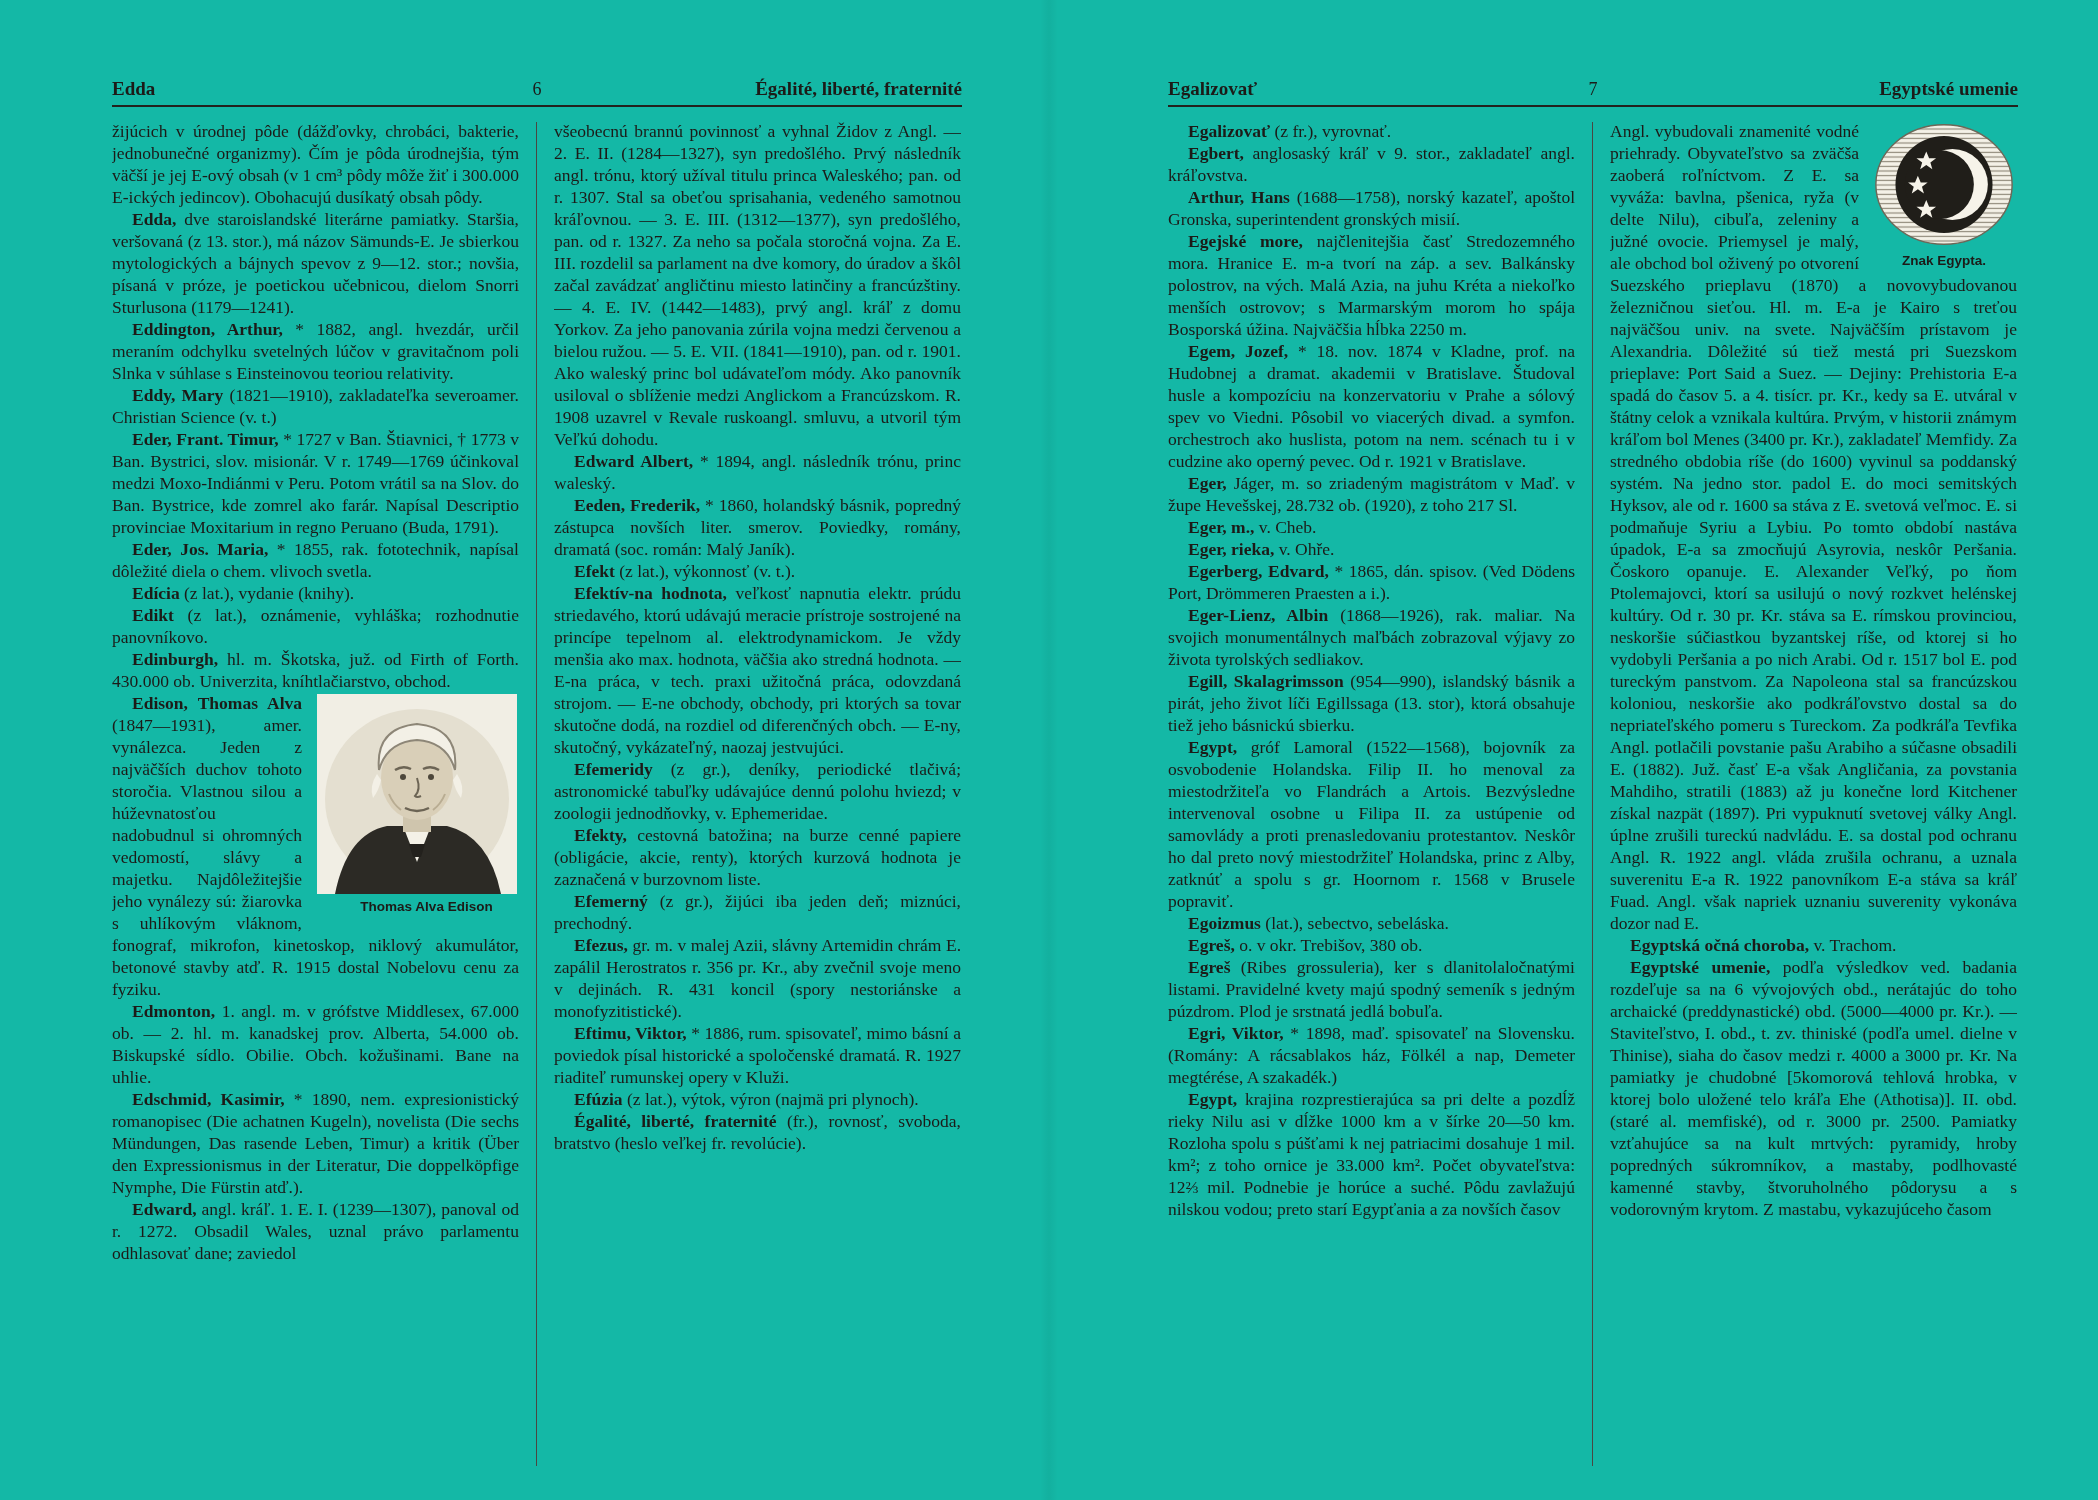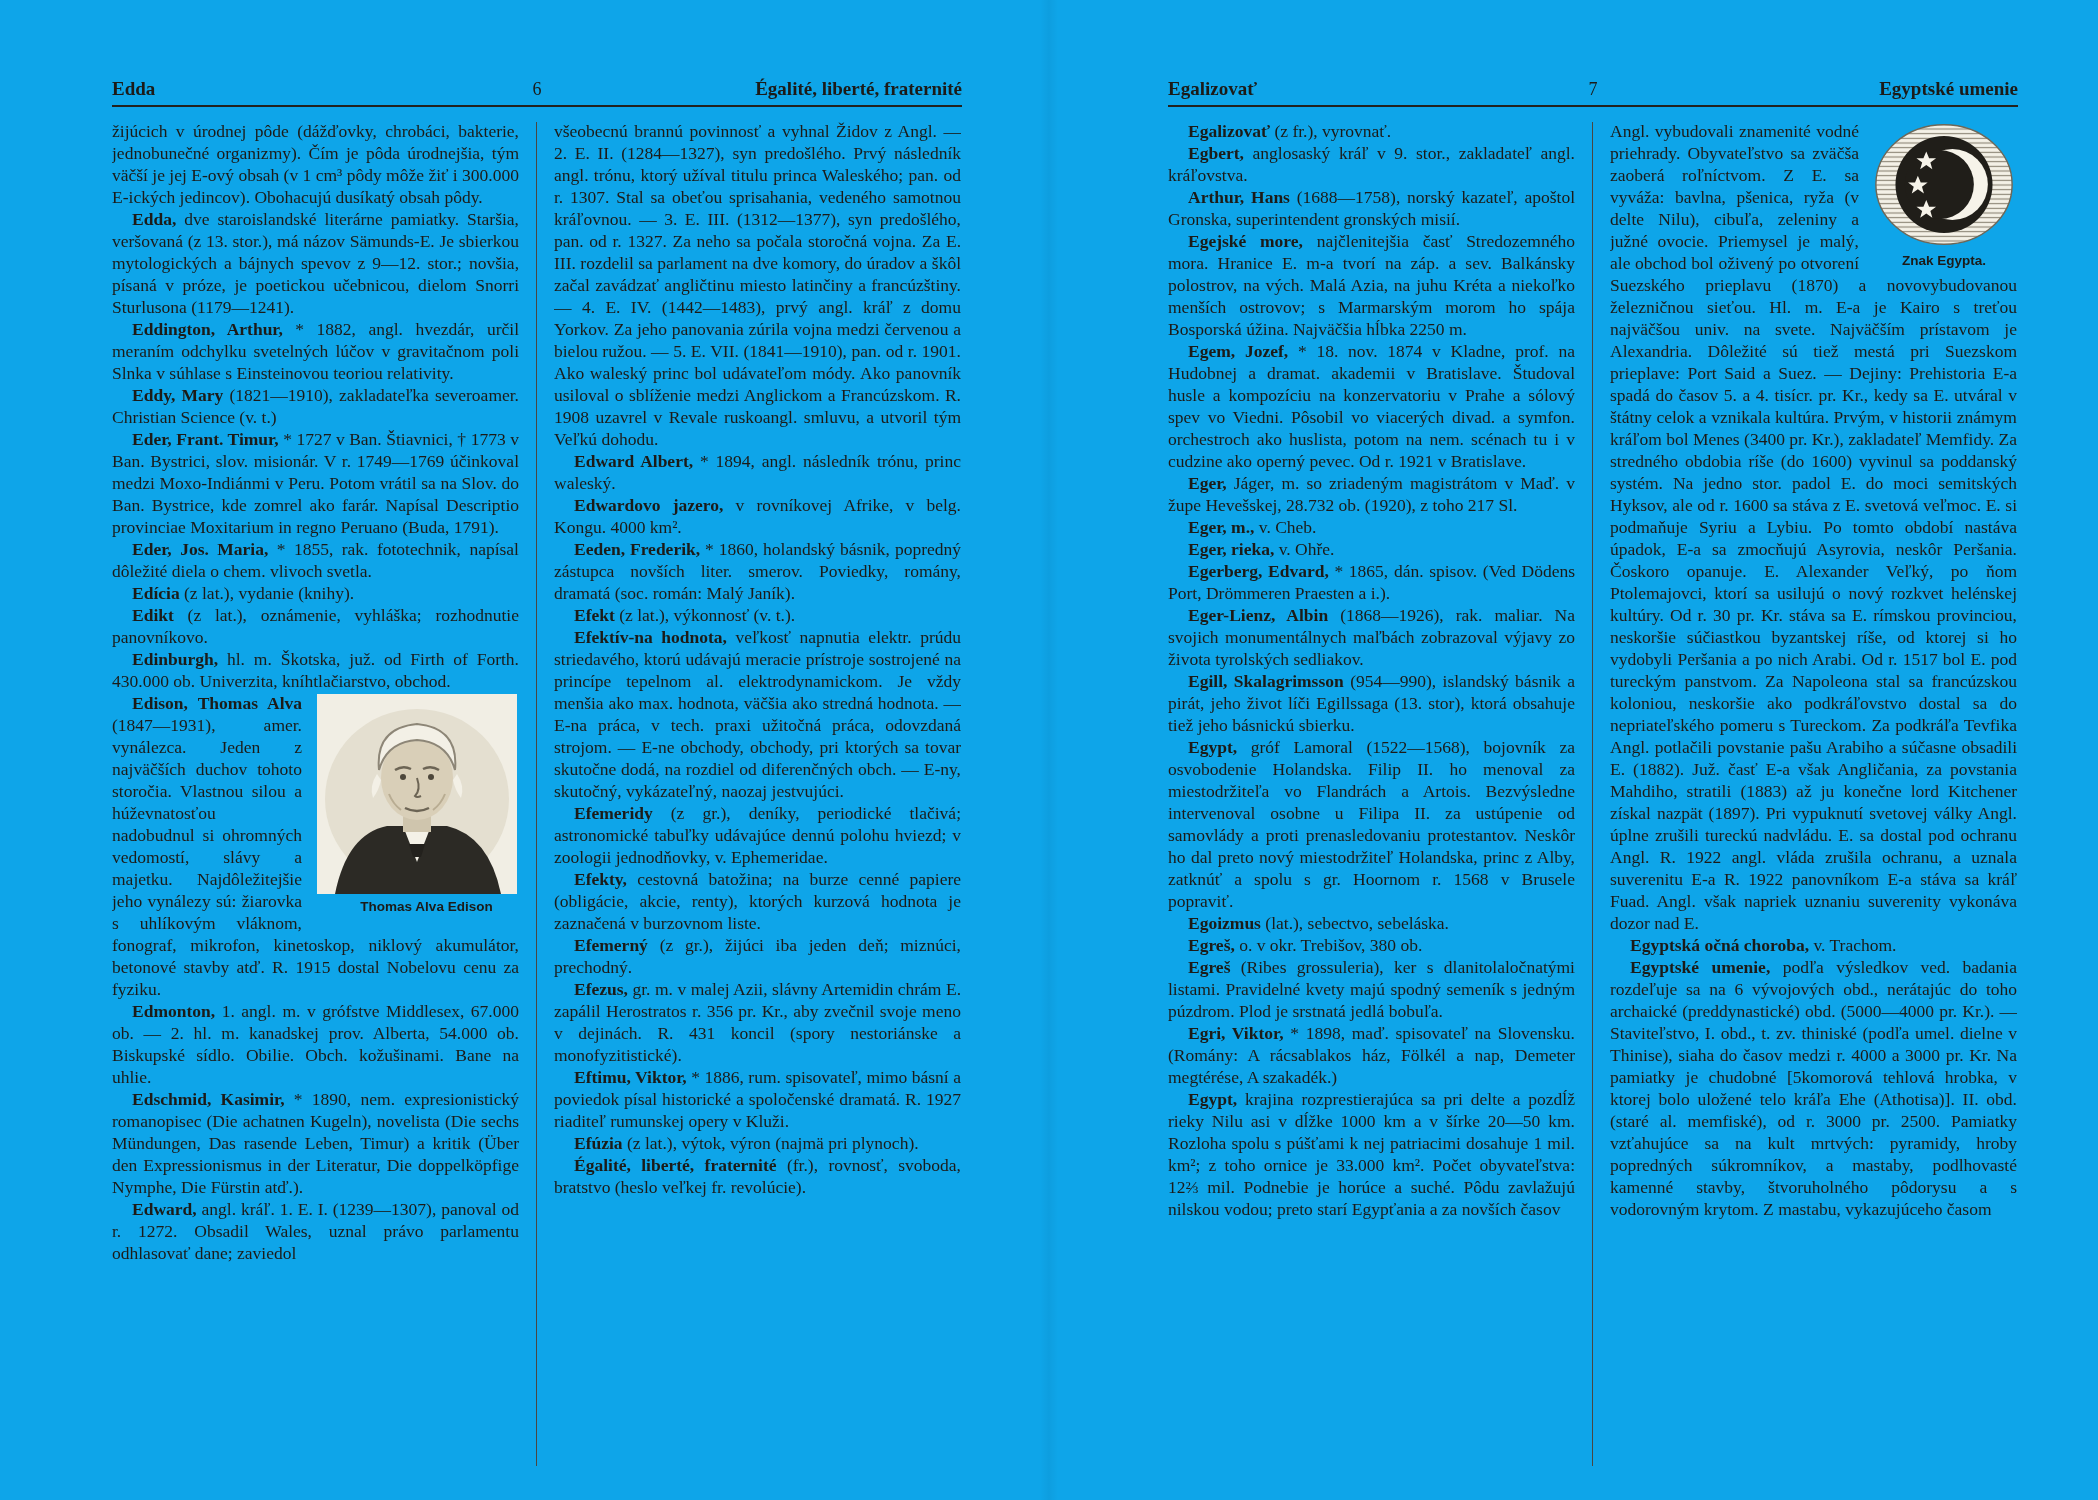--- a/index.html
+++ b/index.html
@@ -3,21 +3,21 @@
 <meta charset="utf-8">
 <style>
   html,body{margin:0;padding:0;}
   body{
     width:2098px;height:1500px;
     background:#faf8f1;
     font-family:"Liberation Serif","DejaVu Serif",serif;
     color:#1c1b18;
     overflow:hidden;
   }
-  .spread{position:relative;width:2098px;height:1500px;background:#0ea5e9;}
+  .spread{position:relative;width:2098px;height:1500px;background:#14b8a6;}
   .spread:before{ 
     content:"";position:absolute;left:1040px;top:0;width:18px;height:100%;
     background:linear-gradient(90deg,rgba(0,0,0,0),rgba(0,0,0,0.045),rgba(0,0,0,0));
   }
   .page{position:absolute;top:78px;width:850px;}
   .page-left{left:112px;}
   .page-right{left:1168px;}
   .pagehead{
     display:flex;align-items:baseline;
     border-bottom:2.5px solid #23221e;
@@ -97,21 +97,20 @@
   </span>
 <b>Edison, Thomas Alva</b> (1847—1931), amer. vynálezca. Jeden z najväčších duchov tohoto storočia. Vlastnou silou a húževnatosťou nadobudnul si ohromných vedomostí, slávy a majetku. Najdôležitejšie jeho vynálezy sú: žiarovka s uhlíkovým vláknom, fonograf, mikrofon, kinetoskop, niklový akumulátor, betonové stavby atď. R. 1915 dostal Nobelovu cenu za fyziku.</p>
           <p class="para"><b>Edmonton,</b> 1. angl. m. v grófstve Middlesex, 67.000 ob. — 2. hl. m. kanadskej prov. Alberta, 54.000 ob. Biskupské sídlo. Obilie. Obch. kožušinami. Bane na uhlie.</p>
           <p class="para"><b>Edschmid, Kasimir,</b> * 1890, nem. expresionistický romanopisec (Die achatnen Kugeln), novelista (Die sechs Mündungen, Das rasende Leben, Timur) a kritik (Über den Expressionismus in der Literatur, Die doppelköpfige Nymphe, Die Fürstin atď.).</p>
           <p class="para"><b>Edward,</b> angl. kráľ. 1. E. I. (1239—1307), panoval od r. 1272. Obsadil Wales, uznal právo parlamentu odhlasovať dane; zaviedol</p>
         </div>
       <div class="divider"></div>
       <div class="col">
           <p class="para cont">všeobecnú brannú povinnosť a vyhnal Židov z Angl. — 2. E. II. (1284—1327), syn predošlého. Prvý následník angl. trónu, ktorý užíval titulu princa Waleského; pan. od r. 1307. Stal sa obeťou sprisahania, vedeného samotnou kráľovnou. — 3. E. III. (1312—1377), syn predošlého, pan. od r. 1327. Za neho sa počala storočná vojna. Za E. III. rozdelil sa parlament na dve komory, do úradov a škôl začal zavádzať angličtinu miesto latinčiny a francúzštiny. — 4. E. IV. (1442—1483), prvý angl. kráľ z domu Yorkov. Za jeho panovania zúrila vojna medzi červenou a bielou ružou. — 5. E. VII. (1841—1910), pan. od r. 1901. Ako waleský princ bol udávateľom módy. Ako panovník usiloval o sblíženie medzi Anglickom a Francúzskom. R. 1908 uzavrel v Revale ruskoangl. smluvu, a utvoril tým Veľkú dohodu.</p>
           <p class="para"><b>Edward Albert,</b> * 1894, angl. následník trónu, princ waleský.</p>
-          <p class="para"><b>Edwardovo jazero,</b> v rovníkovej Afrike, v belg. Kongu. 4000 km².</p>
           <p class="para"><b>Eeden, Frederik,</b> * 1860, holandský básnik, popredný zástupca novších liter. smerov. Poviedky, romány, dramatá (soc. román: Malý Janík).</p>
           <p class="para"><b>Efekt</b> (z lat.), výkonnosť (v. t.).</p>
           <p class="para"><b>Efektív-na hodnota,</b> veľkosť napnutia elektr. prúdu striedavého, ktorú udávajú meracie prístroje sostrojené na princípe tepelnom al. elektrodynamickom. Je vždy menšia ako max. hodnota, väčšia ako stredná hodnota. — E-na práca, v tech. praxi užitočná práca, odovzdaná strojom. — E-ne obchody, obchody, pri ktorých sa tovar skutočne dodá, na rozdiel od diferenčných obch. — E-ny, skutočný, vykázateľný, naozaj jestvujúci.</p>
           <p class="para"><b>Efemeridy</b> (z gr.), deníky, periodické tlačivá; astronomické tabuľky udávajúce dennú polohu hviezd; v zoologii jednodňovky, v. Ephemeridae.</p>
           <p class="para"><b>Efekty,</b> cestovná batožina; na burze cenné papiere (obligácie, akcie, renty), ktorých kurzová hodnota je zaznačená v burzovnom liste.</p>
           <p class="para"><b>Efemerný</b> (z gr.), žijúci iba jeden deň; miznúci, prechodný.</p>
           <p class="para"><b>Efezus,</b> gr. m. v malej Azii, slávny Artemidin chrám E. zapálil Herostratos r. 356 pr. Kr., aby zvečnil svoje meno v dejinách. R. 431 koncil (spory nestoriánske a monofyzitistické).</p>
           <p class="para"><b>Eftimu, Viktor,</b> * 1886, rum. spisovateľ, mimo básní a poviedok písal historické a spoločenské dramatá. R. 1927 riaditeľ rumunskej opery v Kluži.</p>
           <p class="para"><b>Efúzia</b> (z lat.), výtok, výron (najmä pri plynoch).</p>
           <p class="para"><b>Égalité, liberté, fraternité</b> (fr.), rovnosť, svoboda, bratstvo (heslo veľkej fr. revolúcie).</p>

